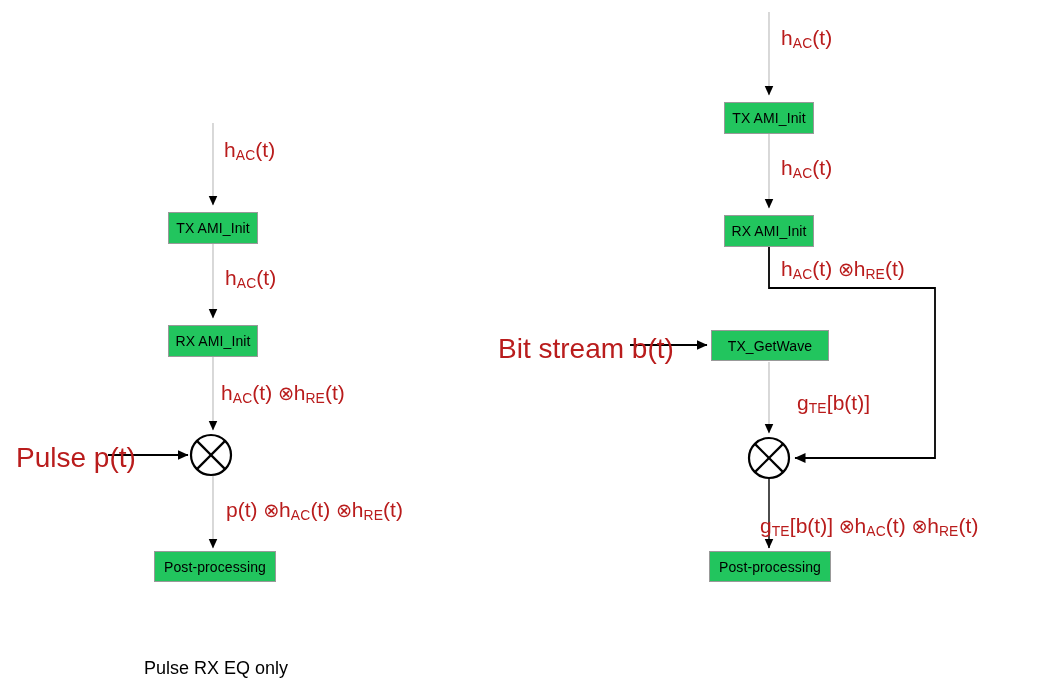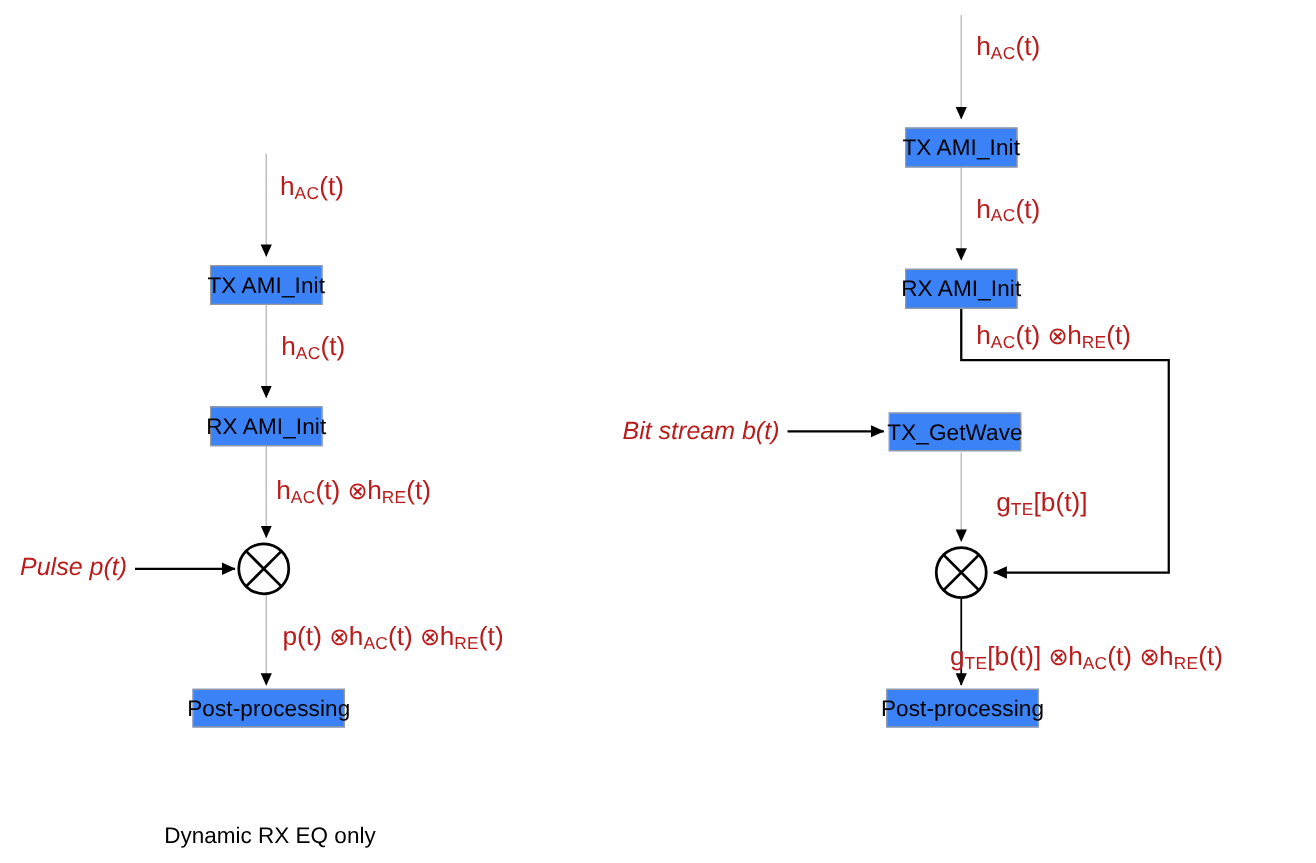--- a/index.html
+++ b/index.html
@@ -24,26 +24,26 @@
     left: 0;
     top: 0;
     width: 1053px;
     height: 690px;
     pointer-events: none;
   }
   
   .box {
     position: absolute;
     box-sizing: border-box;
-    background: #3b82f6;
+    background: #22c55e;
     border: 1px solid #999999;
     display: flex;
     align-items: center;
     justify-content: center;
-    font-size: 18px;
+    font-size: 14px;
     line-height: 1;
     color: #000000;
     white-space: nowrap;
     letter-spacing: 0.1px;
   }
   
   .lbl {
     position: absolute;
     white-space: nowrap;
     line-height: 1;
@@ -57,22 +57,21 @@
     vertical-align: baseline;
     position: relative;
     top: 0.22em;
     letter-spacing: 0.2px;
   }
   .otimes {
     font-size: 0.92em;
     letter-spacing: -0.5px;
   }
   .plain {
-    font-size: 20px;
-    font-style: italic;
+    font-size: 28px;
   }
   .caption-title {
     position: absolute;
     font-size: 24px;
     line-height: 1;
     white-space: nowrap;
     text-align: center;
   }
   .caption-sub {
     position: absolute;
@@ -147,39 +146,39 @@
 
   <div class="lbl plain" style="left:16px; top:444px;"><span>Pulse p(t)</span></div>
 
   <div class="lbl formula" style="left:226px; top:499px;"><span>p(t)</span>&nbsp;<span class="otimes">⊗</span><span>h</span><sub>AC</sub><span>(t)</span>&nbsp;<span class="otimes">⊗</span><span>h</span><sub>RE</sub><span>(t)</span></div>
 
   <div class="box" style="left:154px; top:551px; width:122px; height:31px;">
       <span>Post-processing</span>
     </div>
 
 
-  <div class="caption-sub centered" style="left:216px; top:659px;">Dynamic RX EQ only</div>
+  <div class="caption-sub centered" style="left:216px; top:659px;">Pulse RX EQ only</div>
 
   <div class="lbl formula" style="left:781px; top:27px;"><span>h</span><sub>AC</sub><span>(t)</span></div>
 
   <div class="box" style="left:724px; top:102px; width:90px; height:32px;">
       <span>TX AMI_Init</span>
     </div>
 
   <div class="lbl formula" style="left:781px; top:157px;"><span>h</span><sub>AC</sub><span>(t)</span></div>
 
   <div class="box" style="left:724px; top:215px; width:90px; height:32px;">
       <span>RX AMI_Init</span>
     </div>
 
   <div class="lbl formula" style="left:781px; top:258px;"><span>h</span><sub>AC</sub><span>(t)</span>&nbsp;<span class="otimes">⊗</span><span>h</span><sub>RE</sub><span>(t)</span></div>
 
   <div class="lbl plain" style="left:498px; top:335px;"><span>Bit stream b(t)</span></div>
 
-  <div class="box" style="left:711px; top:330px; width:106px; height:31px;">
+  <div class="box" style="left:711px; top:330px; width:118px; height:31px;">
       <span>TX_GetWave</span>
     </div>
 
   <div class="lbl formula" style="left:797px; top:392px;"><span>g</span><sub>TE</sub><span>[b(t)]</span></div>
 
   <div class="lbl formula" style="left:760px; top:499px;margin-top:16px;"><span>g</span><sub>TE</sub><span>[b(t)]</span>&nbsp;<span class="otimes">⊗</span><span>h</span><sub>AC</sub><span>(t)</span>&nbsp;<span class="otimes">⊗</span><span>h</span><sub>RE</sub><span>(t)</span></div>
 
   <div class="box" style="left:709px; top:551px; width:122px; height:31px;">
       <span>Post-processing</span>
     </div>

